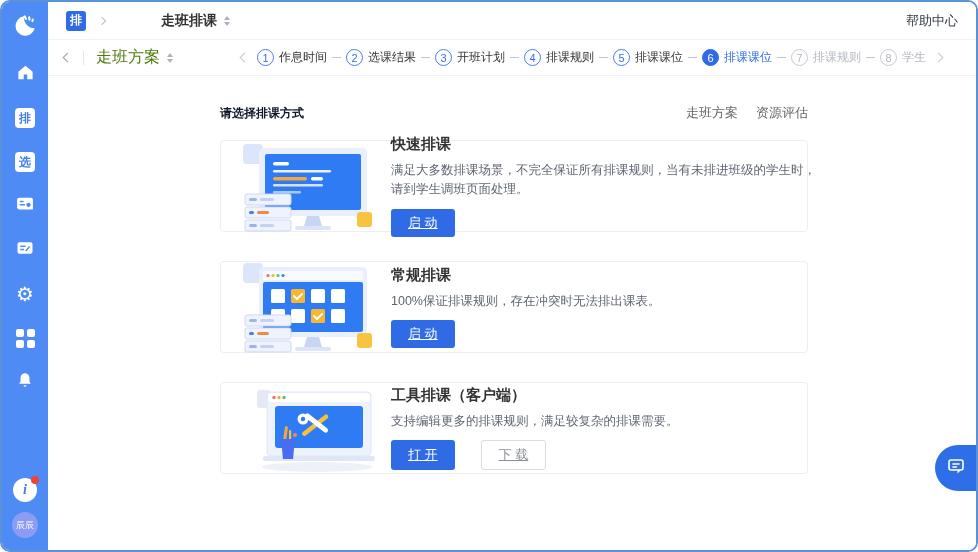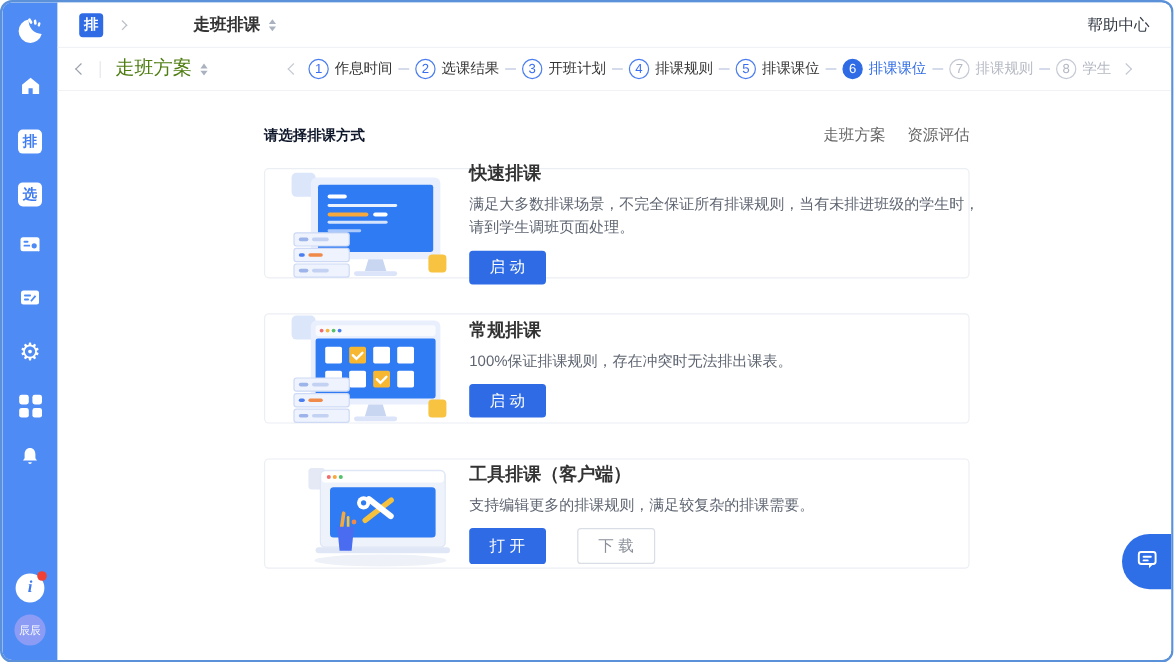--- a/index.html
+++ b/index.html
@@ -83,21 +83,21 @@
   .links { display:flex; gap:18px; }
   .links a { font-size:13px; color:#666; cursor:pointer; text-decoration:none; }
 
   .card { border:1px solid #ebeef3; border-radius:4px; height:92px; display:flex; align-items:center;
     margin-bottom:29px; padding:0 8px; background:#fff; }
   .illus { width:162px; display:flex; justify-content:center; }
   .card-info { flex:1; padding-left:12px; }
   .card-info h3 { font-size:15px; color:#333; margin-bottom:7px; }
   .card-info p { font-size:12.5px; color:#5f6672; line-height:1.55; margin-bottom:9px; width:432px; }
   .btn-row { display:flex; gap:26px; }
-  .btn { font-size:13px; padding:5px 17px; border-radius:3px; cursor:pointer; border:none; line-height:1.4; }
+  .btn { font-size:13px; padding:5px 17px; border-radius:3px; cursor:pointer; border:none; line-height:1.4;text-decoration:underline; }
   .btn.primary { background:#2e6be5; color:#fff; }
   .btn.ghost { background:#fff; border:1px solid #d9dde6; color:#8a8f99; }
 
   
   .chat-fab { position:absolute; right:0; top:443px; width:41px; height:46px; background:#2e6fe8;
     border-radius:23px 0 0 23px; display:flex; align-items:center; justify-content:center; cursor:pointer; }
 </style>
 </head>
 <body>
 

